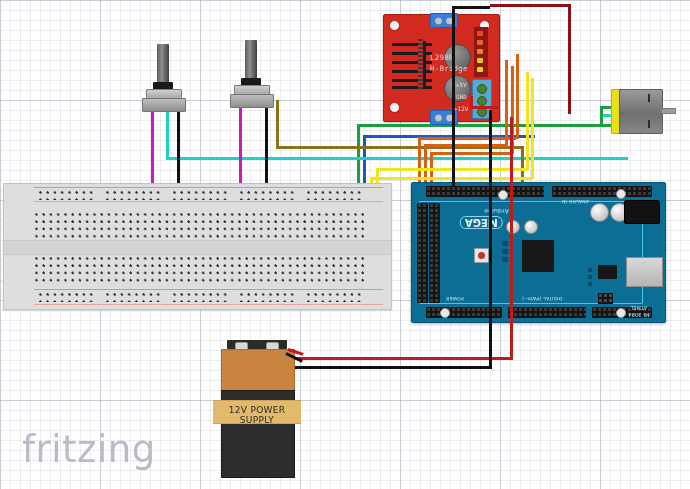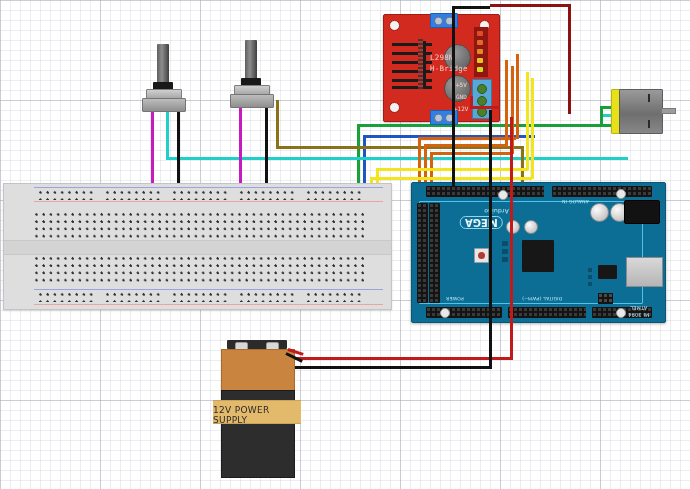--- a/index.html
+++ b/index.html
@@ -136,21 +136,21 @@
   #motor .tick{position:absolute;width:2px;height:8px;background:#2b2b2b;}
   #motor .shaft{position:absolute;left:50px;top:19px;width:13px;height:4px;background:#9c9c9c;border:1px solid #7a7a7a;}
 
   
   #battery{position:absolute;left:219px;top:340px;width:76px;height:136px;}
   #battery .top{position:absolute;left:8px;top:0;width:60px;height:9px;background:#2b2b2b;border-radius:1px;}
   #battery .tab{position:absolute;top:2px;width:11px;height:11px;background:#d8d8d8;border:1px solid #9a9a9a;border-radius:2px;}
   #battery .upper{position:absolute;left:2px;top:9px;width:72px;height:41px;background:#c9853f;border:1px solid #a96c2e;}
   #battery .lower{position:absolute;left:2px;top:50px;width:72px;height:86px;background:#2d2d2d;border:1px solid #1b1b1b;}
   #battery .band{position:absolute;left:-6px;top:60px;width:88px;height:22px;background:#e3ba6c;border-top:1px solid #caa25a;border-bottom:1px solid #caa25a;}
-  #battery .band span{position:absolute;left:0;right:0;top:4px;text-align:left;
+  #battery .band span{position:absolute;left:0;right:0;top:4px;text-align:center;
     font-family:"DejaVu Sans",sans-serif;font-size:9px;color:#2a2a2a;letter-spacing:.3px;}
 </style>
 </head>
 <body>
 
 <div id="canvas">
 
   <div class="w wh abs" style="left:357px;top:124px;width:270px;background:#19a03a;"></div>
   <div class="w wv abs" style="left:357px;top:124px;height:62px;background:#19a03a;"></div>
 
@@ -365,14 +365,15 @@
     <div class="upper"></div>
     <div class="lower"></div>
     <div class="band">
       <span>12V  POWER SUPPLY</span>
     </div>
   </div>
 
   <div class="w abs" style="left:288px;top:348px;width:16px;height:3px;background:#c01a1a;transform:rotate(18deg);transform-origin:left center;"></div>
   <div class="w abs" style="left:286px;top:352px;width:18px;height:3px;background:#111;transform:rotate(26deg);transform-origin:left center;"></div>
 
+  <div id="fritzing" class="abs">fritzing</div>
 
 </div>
 
 </body></html>

